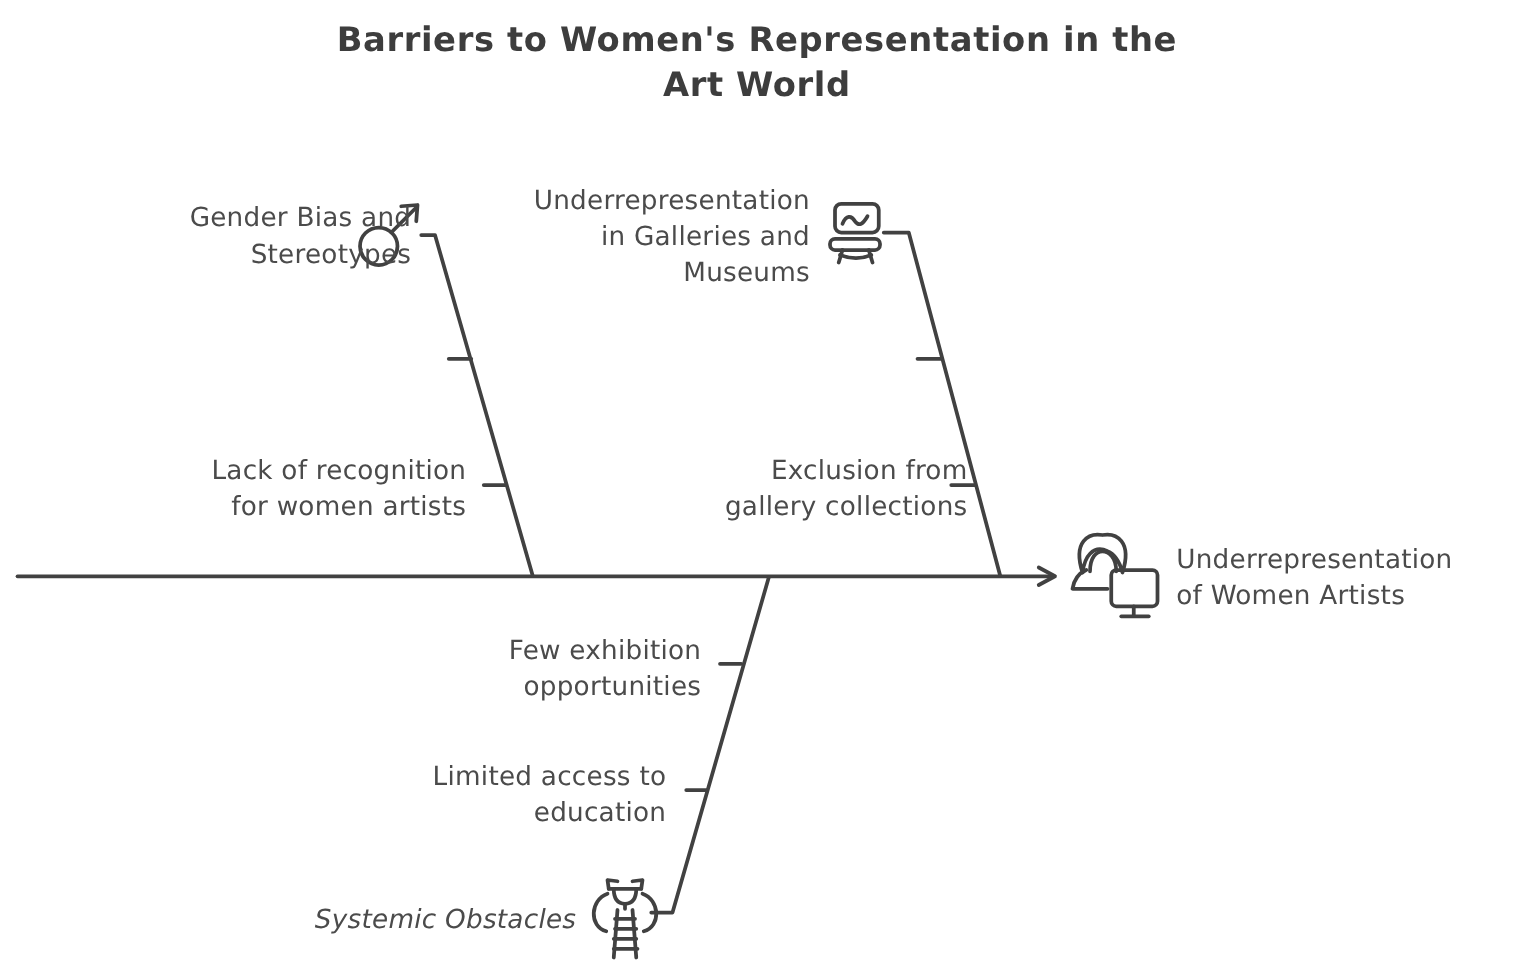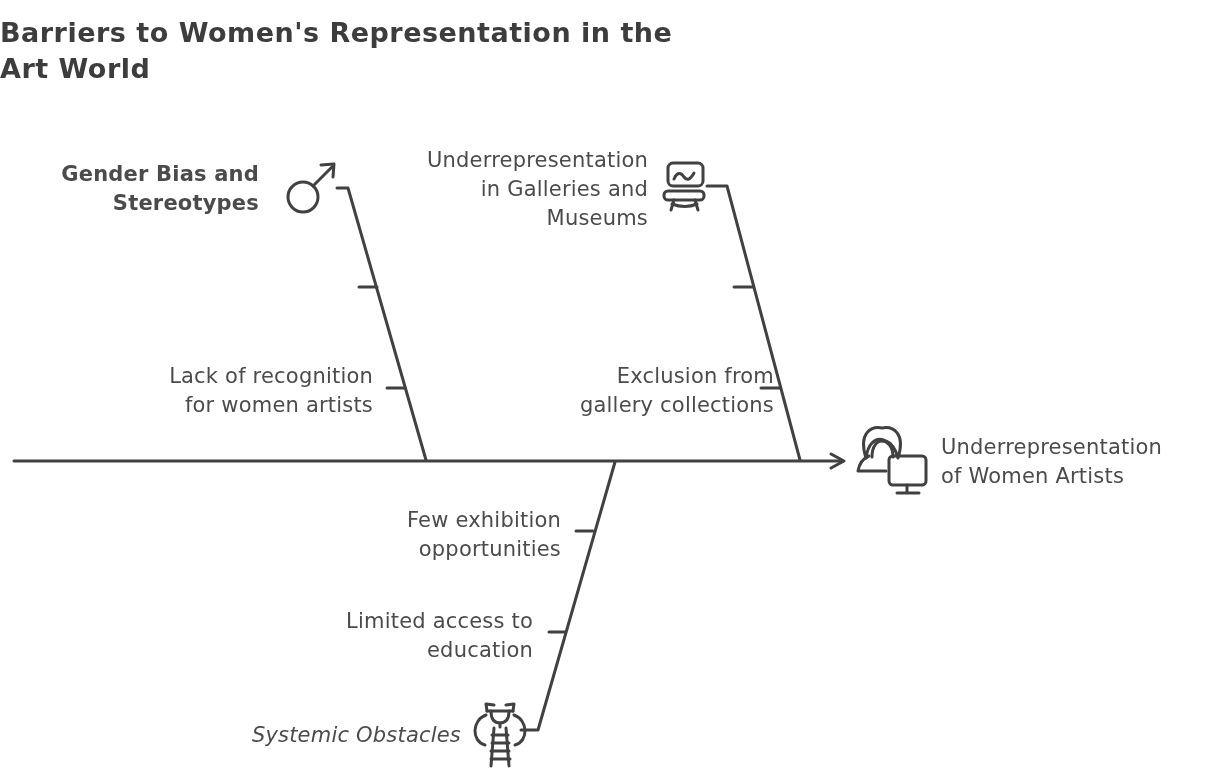--- a/index.html
+++ b/index.html
@@ -37,21 +37,21 @@
     font-size: 21px;
     line-height: 29px;
     color: var(--text);
     white-space: pre-line;
     letter-spacing: 0.2px;
   }
   .r { text-align: right; }
   .title {
     position: absolute;
     left: 0; right: 0; top: 15px;
-    text-align: left;
+    text-align: center;
     font-size: 27px;
     font-weight: bold;
     line-height: 36px;
     color: var(--title);
     white-space: pre-line;
     letter-spacing: 0.5px;
   }
 </style>
 </head>
 <body>
@@ -117,21 +117,21 @@
       <path d="M869,456 C862,459 859,465 858,471 L886,471"></path>
       <rect x="889" y="456" width="37" height="29" rx="4"></rect>
       <path d="M907,485 L907,492"></path>
       <path d="M897,493 L919,493"></path>
     </g>
   </svg>
 
   <div class="title">Barriers to Women's Representation in the
 Art World</div>
 
-  <div class="lbl r" style="right:952px; top:160px;font-weight:bold;">Gender Bias and
+  <div class="lbl r" style="right:882px; top:160px;">Gender Bias and
 Stereotypes</div>
   <div class="lbl r" style="right:563px; top:146px;">Underrepresentation
 in Galleries and
 Museums</div>
   <div class="lbl r" style="right:750px; top:721px;font-style:italic;">Systemic Obstacles</div>
 
   <div class="lbl r" style="right:838px; top:362px;text-align:right;">Lack of recognition
 for women artists</div>
 
   <div class="lbl r" style="right:437px; top:362px;">Exclusion from

